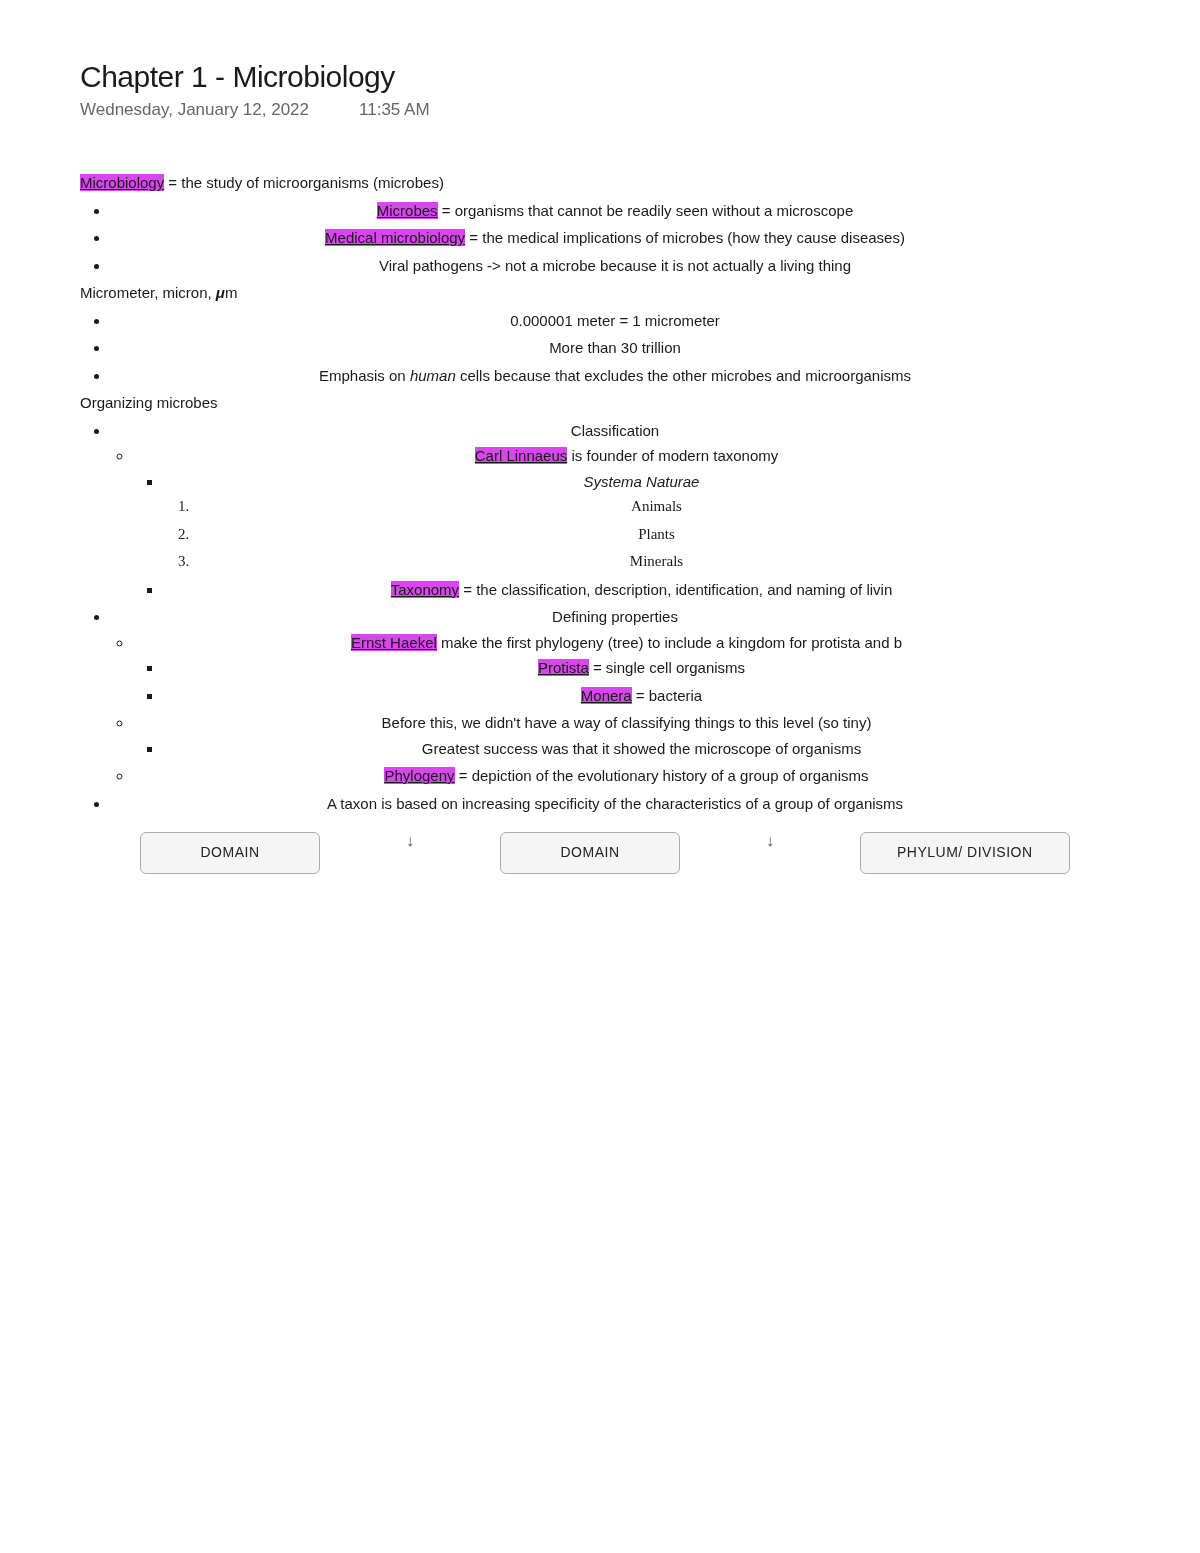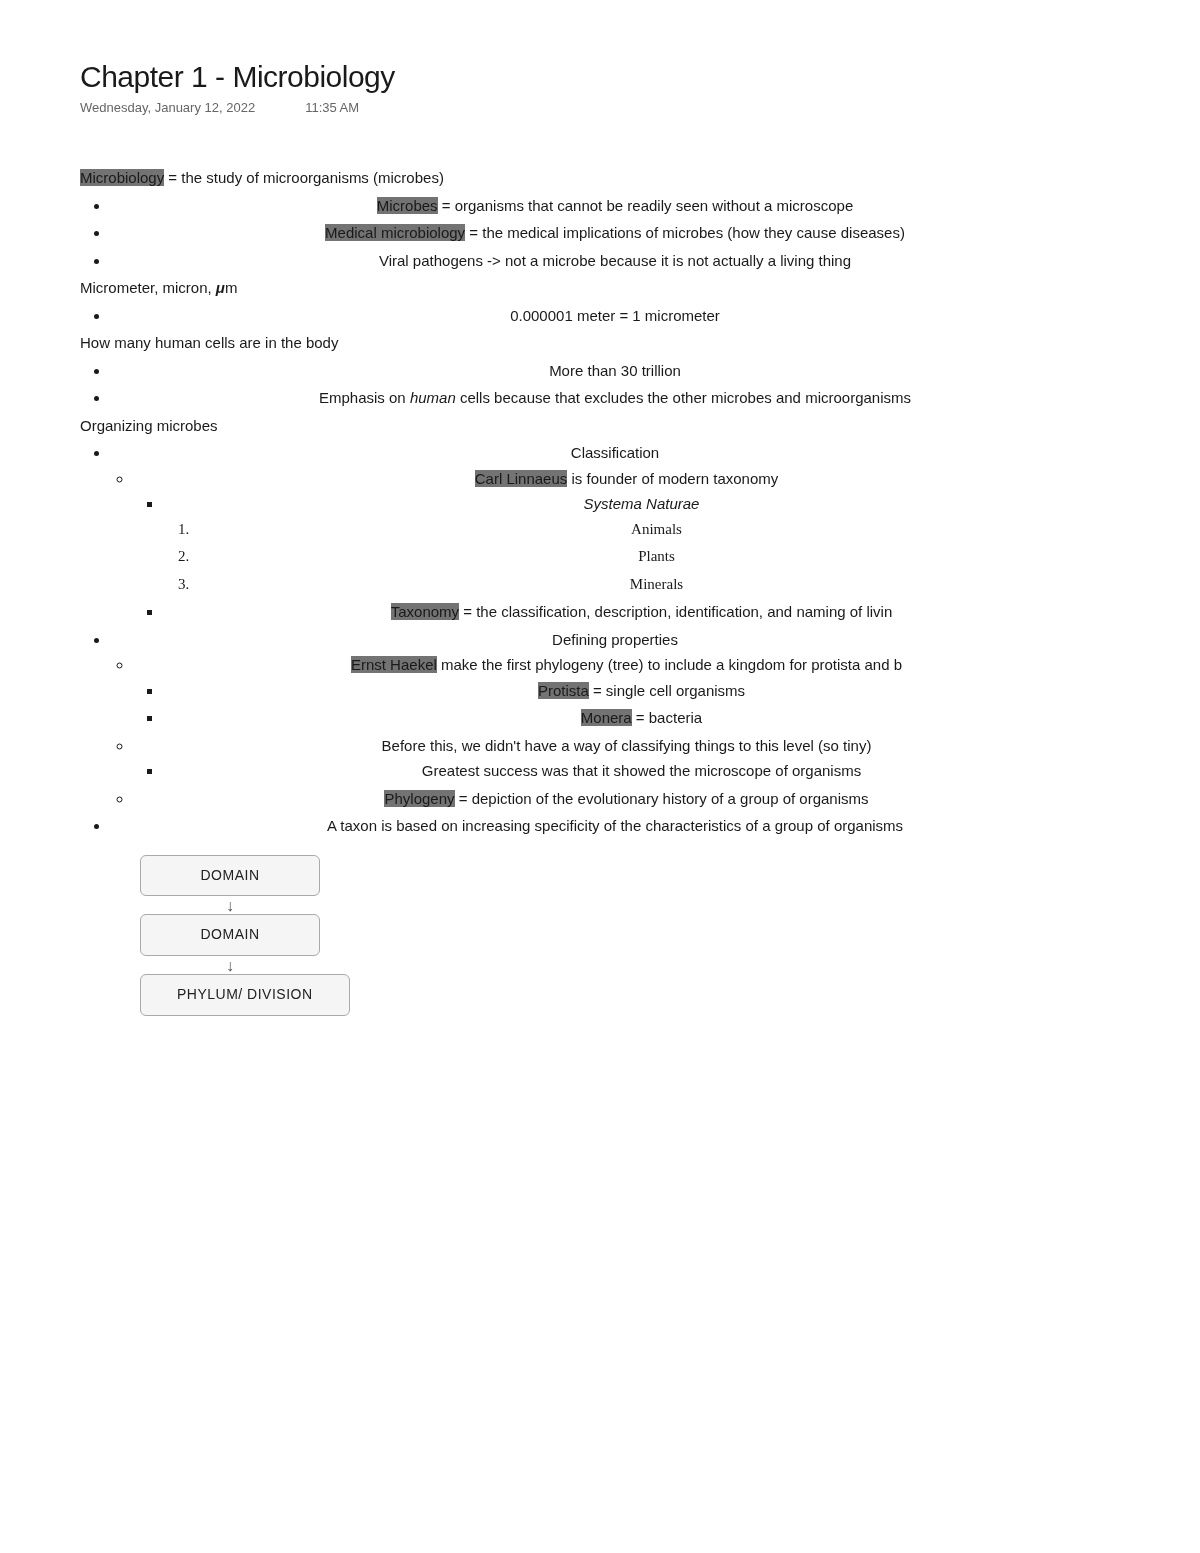--- a/index.html
+++ b/index.html
@@ -20,41 +20,42 @@
 
     .page-title {
       font-size: 30px;
       font-weight: 400;
       color: #1a1a1a;
       margin-bottom: 6px;
       letter-spacing: -0.5px;
     }
 
     .page-meta {
-      font-size: 13px;
+      font-size: 17px;
       color: #666;
       margin-bottom: 50px;
       display: flex;
       gap: 50px;
     }
 
     .content {
       font-size: 15px;
       line-height: 1.7;
     }
 
     .highlight {
       background-color: #ffff00;
     }
 
     .underline {
     }
 
     .highlight.underline {
-      background-color: #737373;
+      background-color: #d946ef;
+      text-decoration: underline;
     }
 
     .italic {
       font-style: italic;
     }
 
     .bold-italic {
       font-weight: bold;
       font-style: italic;
     }
@@ -86,21 +87,21 @@
     }
 
     li {
       margin-bottom: 2px;
       line-height: 1.7;
       text-align: center;
     }
 
     .taxonomy-diagram {
       display: flex;
-      flex-direction: column;
+      flex-direction: row;
       align-items: flex-start;
       margin-top: 16px;
       margin-left: 60px;
       gap: 0;
     }
 
     .taxonomy-box {
       border: 1px solid #aaa;
       border-radius: 6px;
       padding: 8px 36px;
@@ -154,23 +155,20 @@
 
   <div class="block">
     <span>Micrometer, micron, <span class="bold-italic">μ</span>m</span>
   </div>
   <ul class="level1">
     <li>
       <span>0.000001 meter = 1 micrometer</span>
     </li>
   </ul>
 
-  <div class="block">
-    <span>How many human cells are in the body</span>
-  </div>
   <ul class="level1">
     <li>
       <span>More than 30 trillion</span>
     </li>
     <li>
       <span>Emphasis on <span class="italic">human</span> cells because that excludes the other microbes and microorganisms</span>
     </li>
   </ul>
 
   <div class="block">

